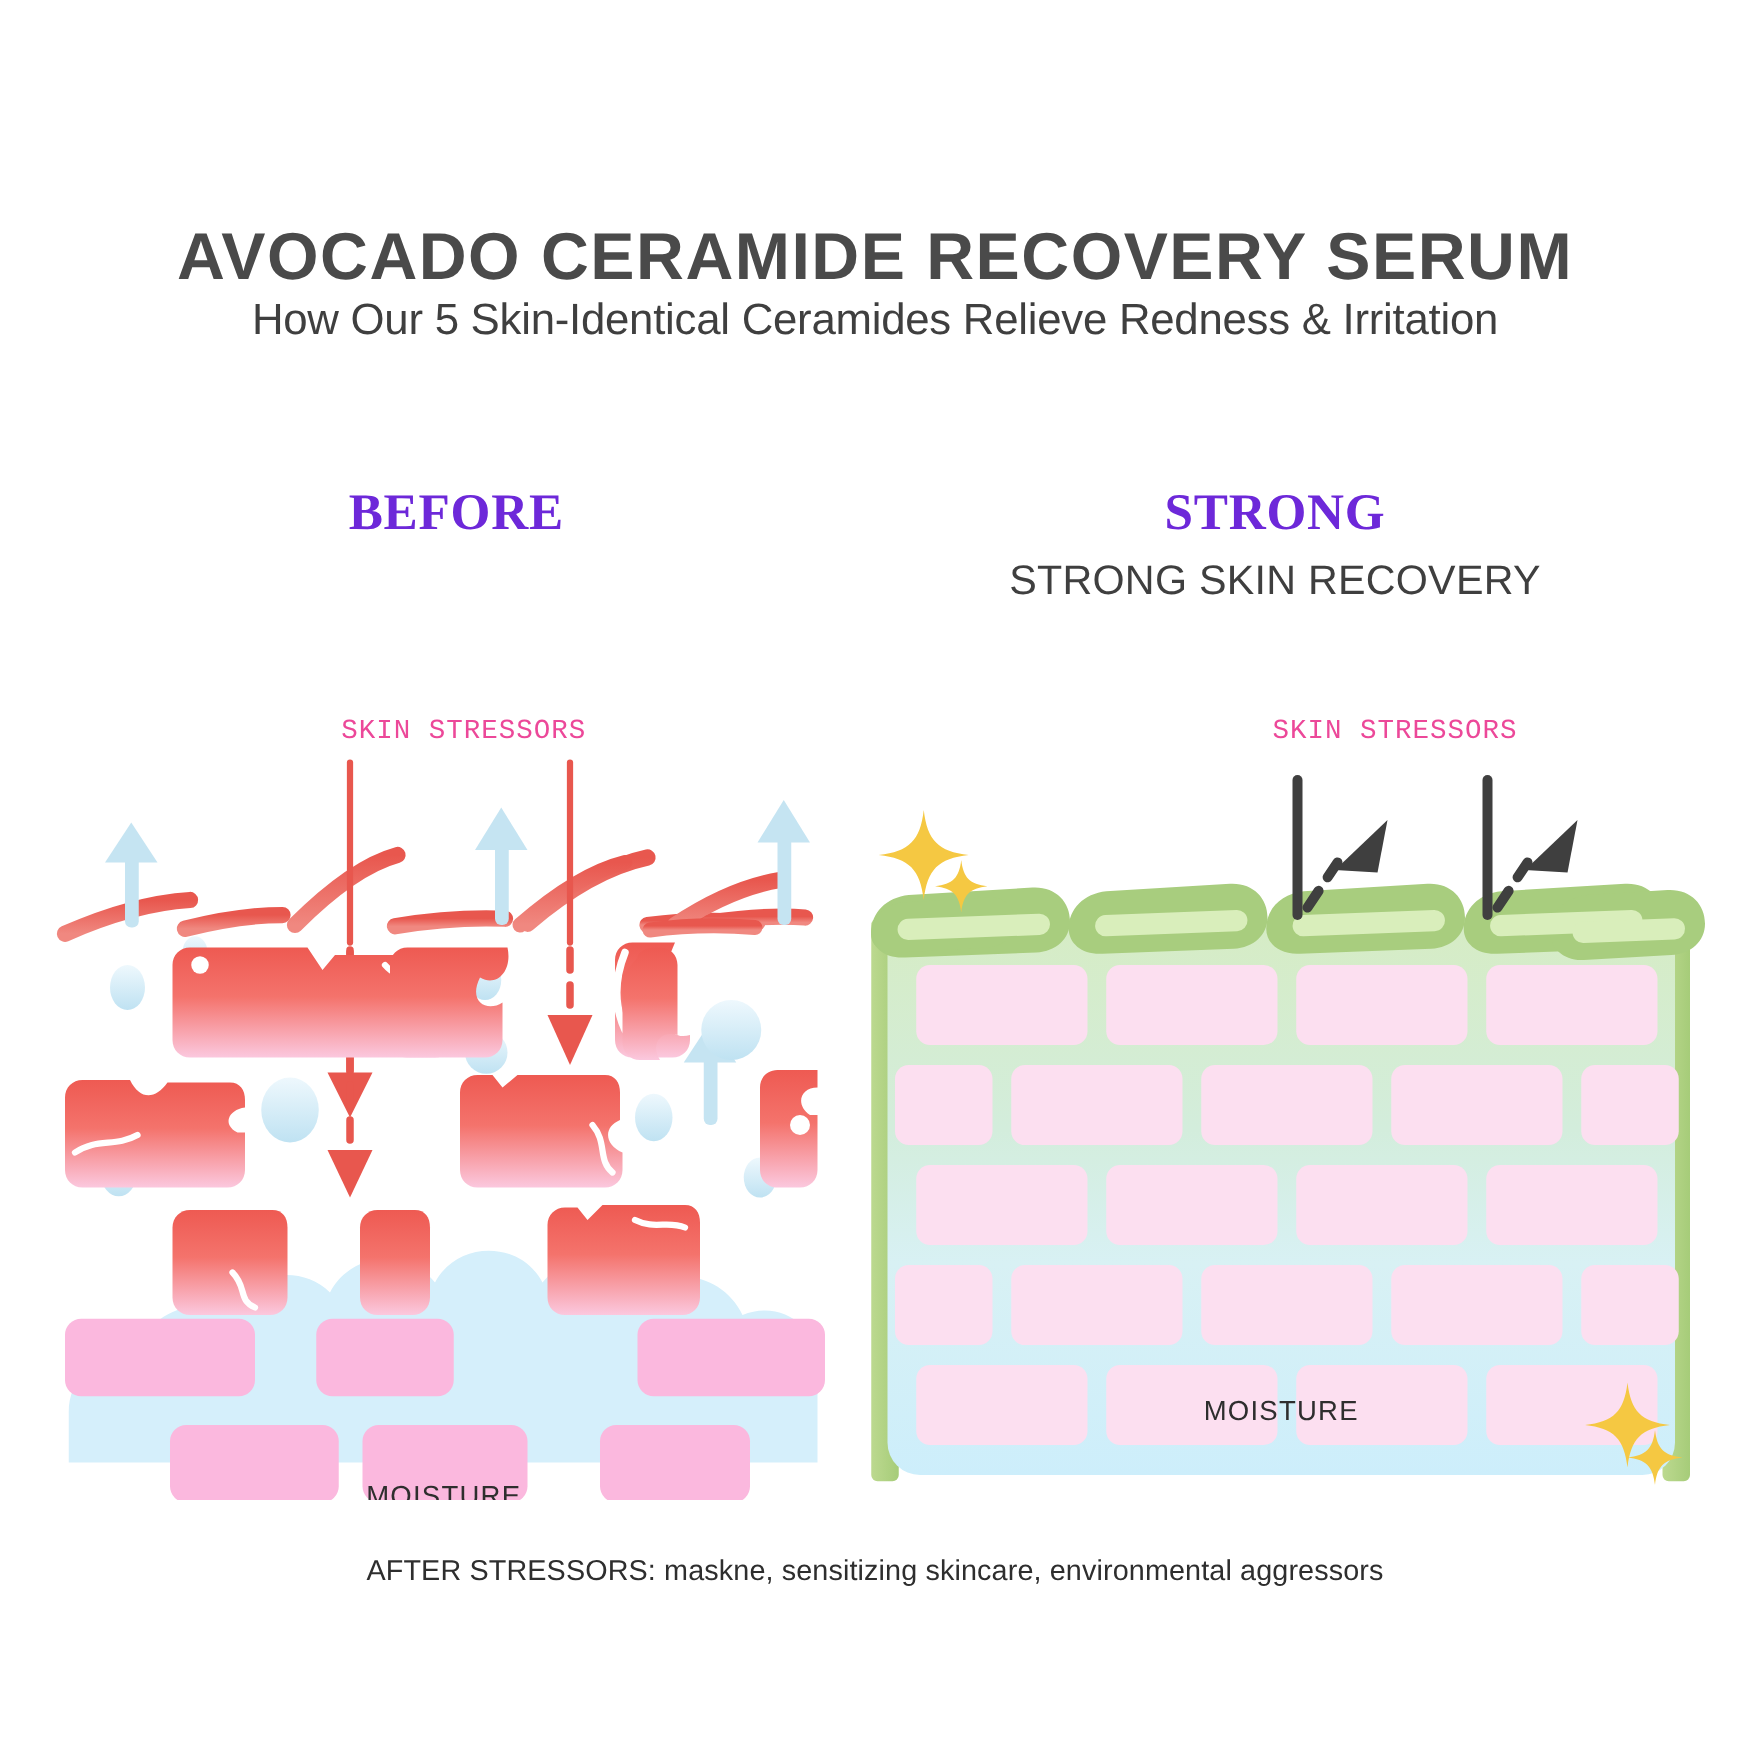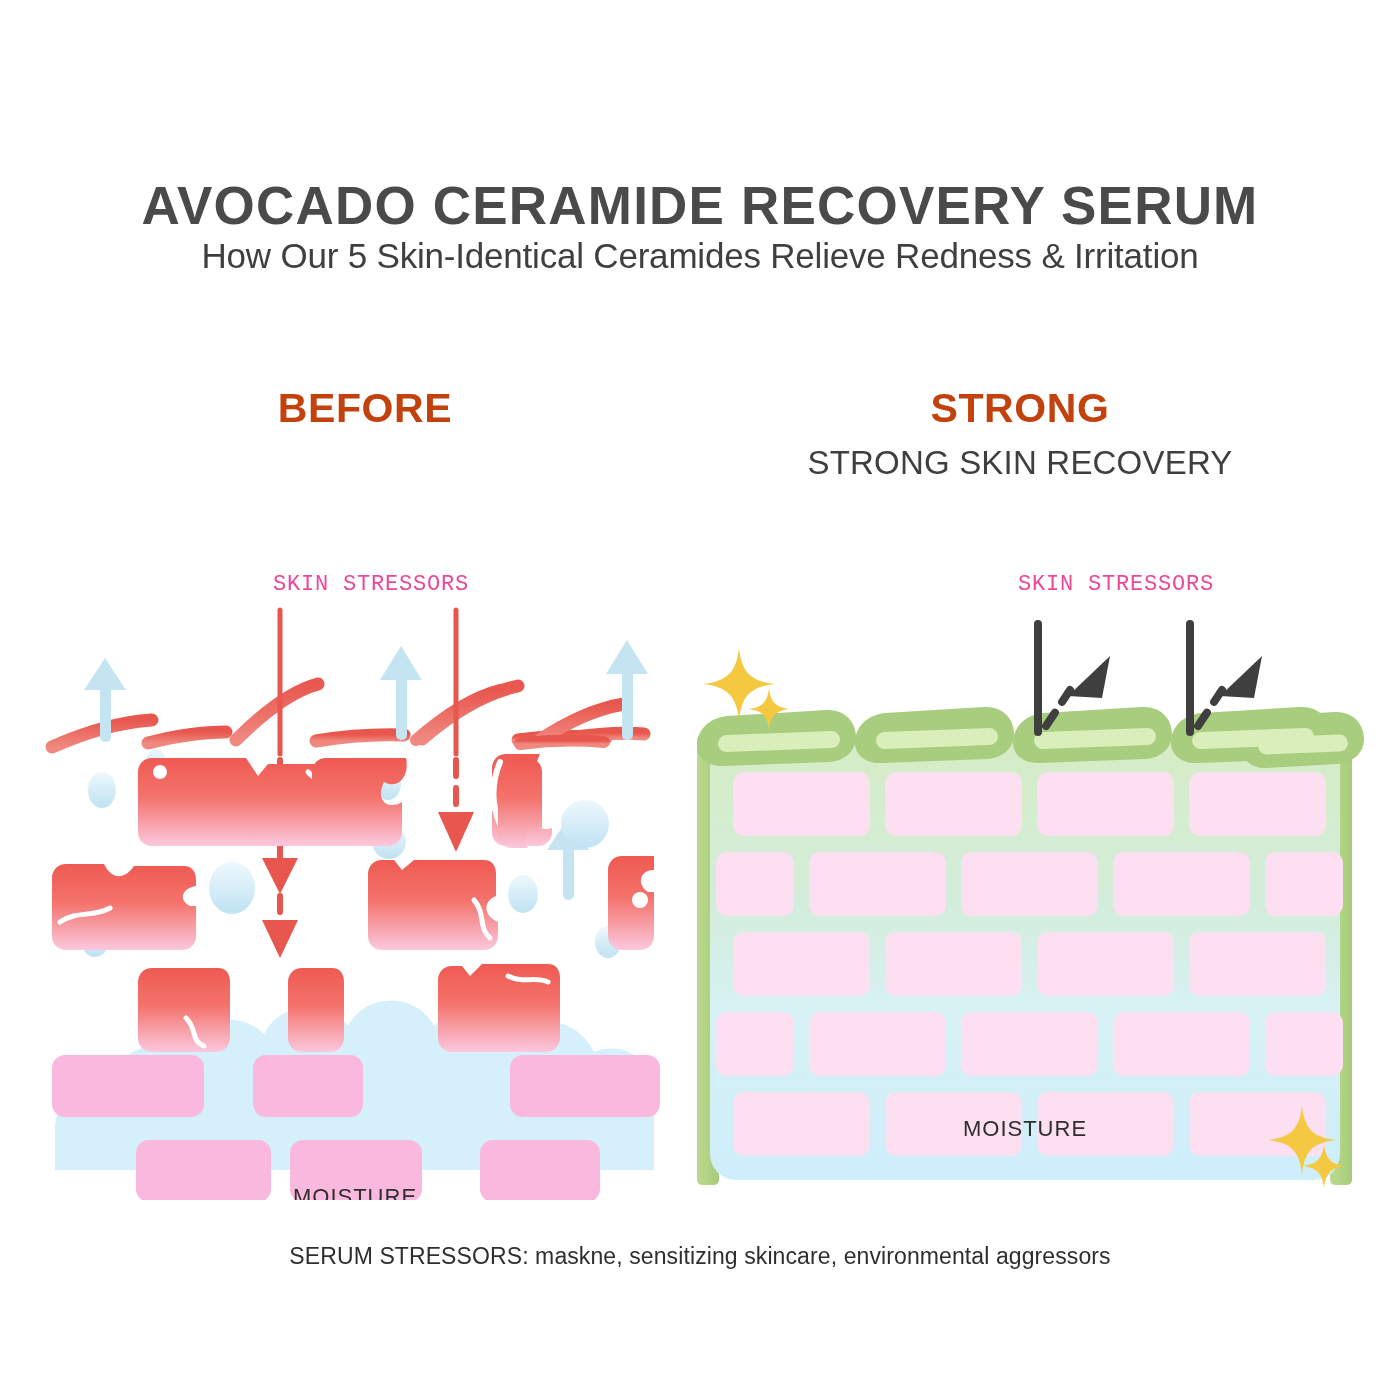--- a/index.html
+++ b/index.html
@@ -19,21 +19,21 @@
   }
   .sub-title {
     font-size: 35px; font-weight: 400; color: #3f3f3f;
     margin-top: 2px; letter-spacing: -0.2px;
   }
 
   
   .panel-head { position: absolute; text-align: center; width: 560px; }
   .panel-head.before { left: 85px; top: 385px; }
   .panel-head.after  { left: 740px; top: 385px; }
-  .ba-title { font-size: 41px; font-weight: 700; color: #c2410c; letter-spacing: 0.6px; }
+  .ba-title { font-size: 41px; font-weight: 700; color: #6d28d9; letter-spacing: 0.6px; font-family: Liberation Serif, serif; }
   .ba-sub { font-size: 33px; font-weight: 400; color: #3f3f3f; margin-top: 12px; letter-spacing: 0.2px; }
 
   
   .stress-label { position: absolute; font-size: 22px; color: #ec4899; letter-spacing: 0.8px; white-space: nowrap; font-family: Liberation Mono, monospace; }
   .stress-label.before { left: 273px; top: 572px; }
   .stress-label.after  { left: 1018px; top: 572px; }
 
   
   .illus { position: absolute; left: 0; top: 540px; width: 1400px; height: 660px; }
 
@@ -338,15 +338,15 @@
       </g>
       <g>
         <use href="#sparkle" x="1268" y="566" width="68" height="68"></use>
         <use href="#sparkle" x="1302" y="604" width="44" height="44"></use>
       </g>
 
       <text x="1025" y="596" text-anchor="middle" font-family="Liberation Sans, sans-serif" font-size="22" fill="#2e2e2e" letter-spacing="1">MOISTURE</text>
     </g>
   </svg>
 
-  <div class="footer">SERUM STRESSORS: maskne, sensitizing skincare, environmental aggressors</div>
+  <div class="footer">AFTER STRESSORS: maskne, sensitizing skincare, environmental aggressors</div>
 
 </div>
 
 </body></html>

